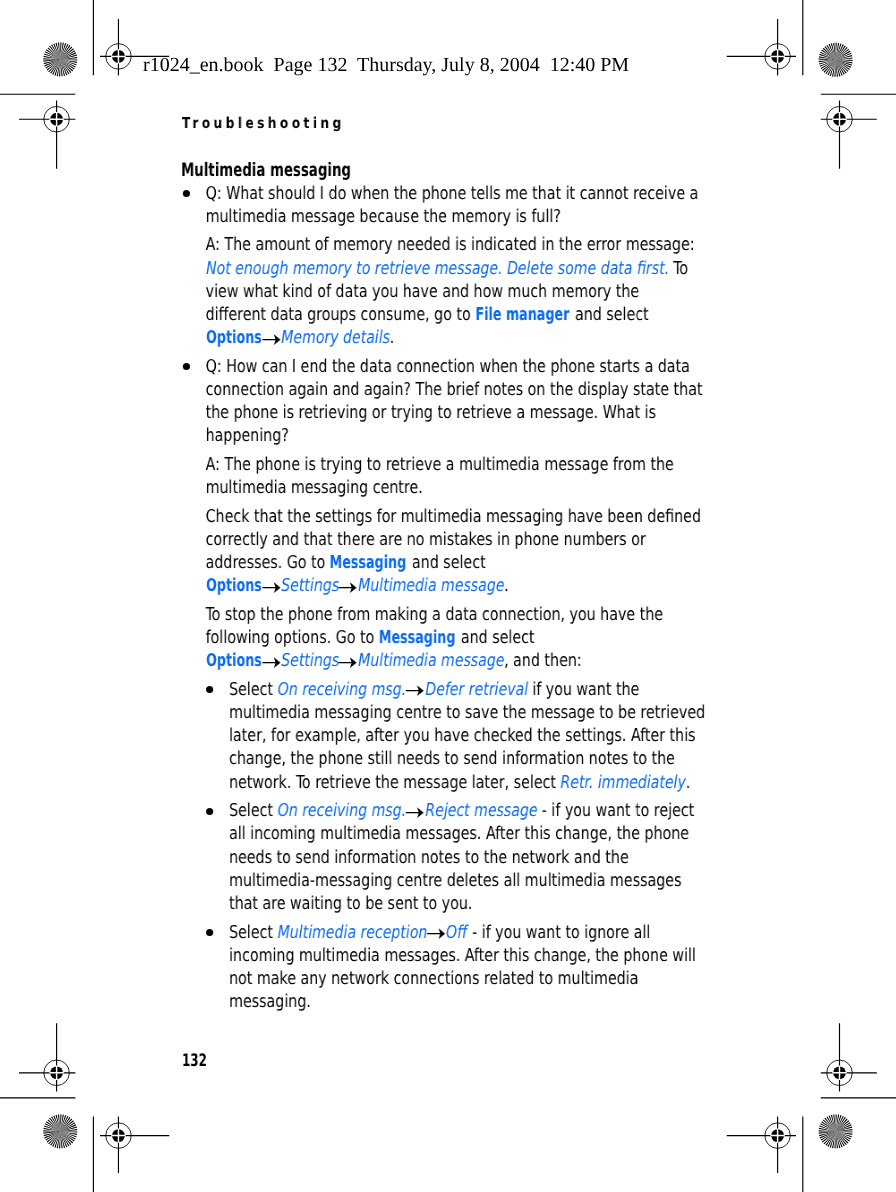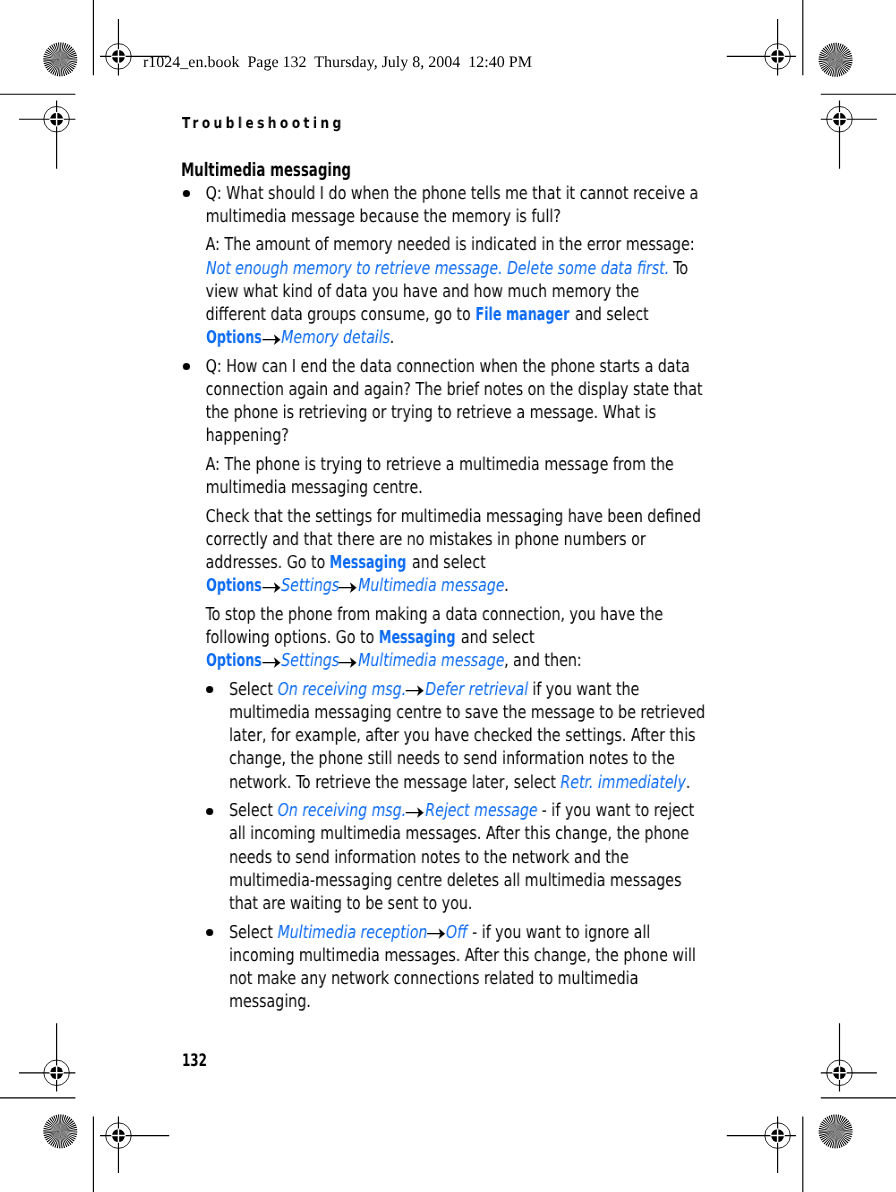--- a/index.html
+++ b/index.html
@@ -4,21 +4,21 @@
 <title>r1024_en.book  Page 132</title>
 <style>
   html,body{margin:0;padding:0;}
   body{width:896px;height:1192px;background:#ffffff;overflow:hidden;
        font-family:"DejaVu Sans Condensed","DejaVu Sans",sans-serif;
        -webkit-font-smoothing:antialiased;text-rendering:geometricPrecision;}
   .page{position:relative;width:896px;height:1192px;background:#fff;}
   .hdr,.crumb,.content,.pageno{backface-visibility:hidden;will-change:transform;}
   .marks{position:absolute;left:0;top:0;}
   .hdr{position:absolute;left:142.6px;top:53.6px;font-family:"Liberation Serif",serif;
-       font-size:16px;color:#000;white-space:pre;text-align:right;}
+       font-size:20px;color:#000;white-space:pre;text-align:right;}
   .crumb{position:absolute;left:181.8px;top:115.5px;font-size:15.0px;font-weight:bold;
          letter-spacing:3.85px;color:#000000;line-height:14px;
          transform:scaleX(0.9);transform-origin:left top;white-space:pre;}
   .content{position:absolute;left:181.3px;top:156px;width:600px;
            transform:scaleX(0.895);transform-origin:left top;color:#000000;}
   h2{font-size:18.6px;font-weight:bold;margin:0;line-height:21px;white-space:pre;
      display:block;position:relative;top:4px;
      transform:scaleX(0.891);transform-origin:left top;}
   .blk{font-size:17.7px;margin:0;padding:0;}
   .ln{line-height:23.15px;white-space:pre;margin-left:27.5px;}

